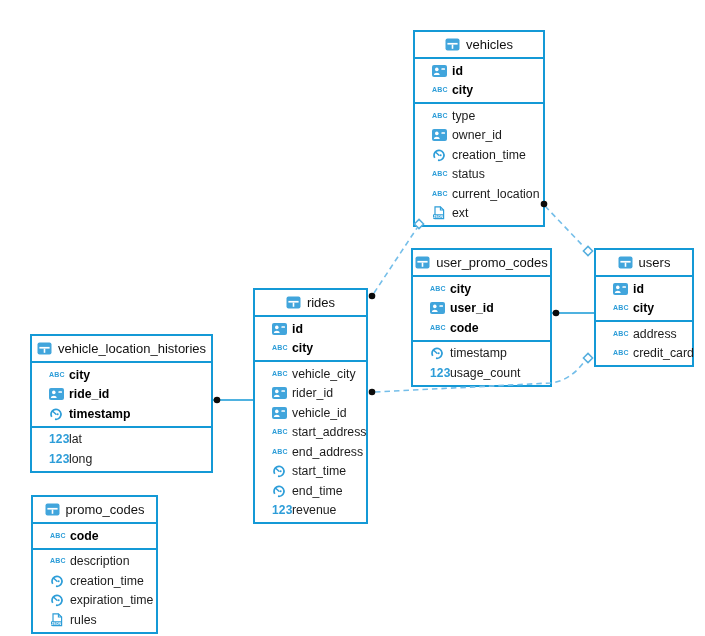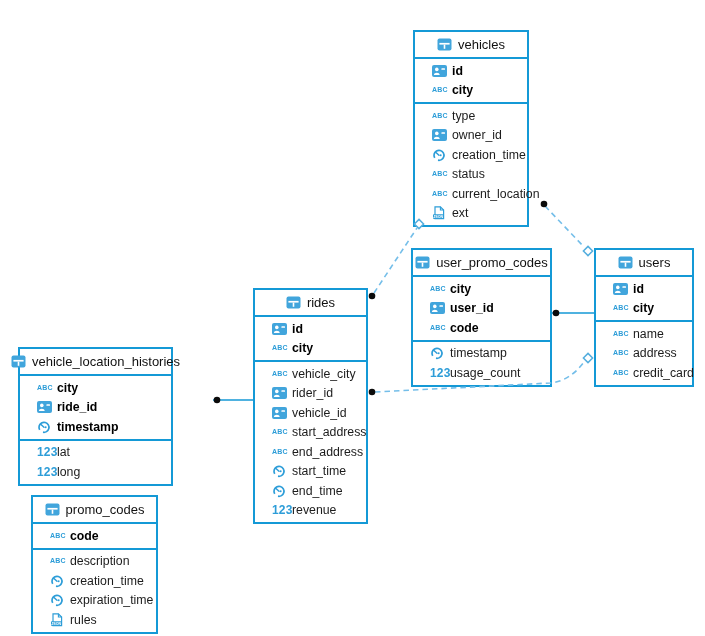--- a/index.html
+++ b/index.html
@@ -66,21 +66,21 @@
         <circle cx="372" cy="296" r="3.3" fill="#0b0b0b" data-interactable="false"></circle>
         <path d="M 419 219.4 L 423.6 224 L 419 228.6 L 414.4 224 Z" fill="#ffffff" stroke="#54aede" stroke-width="1.5" data-interactable="false"></path>
       </g>
       <g data-interactable="true">
         <path d="M375 392 L550 383 Q570 381 584 362" fill="none" stroke="#74bee9" stroke-width="1.6" stroke-dasharray="5.5 4" data-interactable="false"></path>
         <circle cx="372" cy="392" r="3.3" fill="#0b0b0b" data-interactable="false"></circle>
         <path d="M 588 353.4 L 592.6 358 L 588 362.6 L 583.4 358 Z" fill="#ffffff" stroke="#54aede" stroke-width="1.5" data-interactable="false"></path>
       </g>
     </svg>
   <div id="tables-root" data-interactable="false">
-      <div class="db-table" data-interactable="true" style="left: 413px; top: 30px; width: 116px;">
+      <div class="db-table" data-interactable="true" style="left: 413px; top: 30px; width: 132px;">
     <div class="table-header" data-interactable="true">
       <span class="icon-slot" data-interactable="false">
             <svg width="15" height="13" viewBox="0 0 15 13">
               <rect x="0.5" y="0.5" width="14" height="12" rx="2" fill="#41a5dc"></rect>
               <rect x="2.4" y="4.9" width="10.2" height="1.7" fill="#fff"></rect>
               <rect x="6.7" y="6.6" width="1.6" height="4.2" fill="#fff"></rect>
             </svg>
           </span>
       <span class="table-title" data-interactable="false">vehicles</span>
     </div>
@@ -239,26 +239,20 @@
               <span class="glyph-icon">ABC</span>
             </span>
     <span class="col-name" data-interactable="false">city</span>
   </div>
         </div>
     <div class="section cols-section" data-interactable="false">
           <div class="row" data-interactable="true">
     <span class="icon-slot" data-interactable="false">
               <span class="glyph-icon">ABC</span>
             </span>
-    <span class="col-name" data-interactable="false">name</span>
-  </div>
-          <div class="row" data-interactable="true">
-    <span class="icon-slot" data-interactable="false">
-              <span class="glyph-icon">ABC</span>
-            </span>
     <span class="col-name" data-interactable="false">address</span>
   </div>
           <div class="row" data-interactable="true">
     <span class="icon-slot" data-interactable="false">
               <span class="glyph-icon">ABC</span>
             </span>
     <span class="col-name" data-interactable="false">credit_card</span>
   </div>
         </div>
   </div>
@@ -354,21 +348,21 @@
     <span class="col-name" data-interactable="false">end_time</span>
   </div>
           <div class="row" data-interactable="true">
     <span class="icon-slot" data-interactable="false">
               <span class="glyph-icon num">123</span>
             </span>
     <span class="col-name" data-interactable="false">revenue</span>
   </div>
         </div>
   </div>
-      <div class="db-table" data-interactable="true" style="left: 18px; top: 334px; width: 155px; margin-top: 13px;">
+      <div class="db-table" data-interactable="true" style="left: 30px; top: 334px; width: 183px;">
     <div class="table-header" data-interactable="true">
       <span class="icon-slot" data-interactable="false">
             <svg width="15" height="13" viewBox="0 0 15 13">
               <rect x="0.5" y="0.5" width="14" height="12" rx="2" fill="#41a5dc"></rect>
               <rect x="2.4" y="4.9" width="10.2" height="1.7" fill="#fff"></rect>
               <rect x="6.7" y="6.6" width="1.6" height="4.2" fill="#fff"></rect>
             </svg>
           </span>
       <span class="table-title" data-interactable="false">vehicle_location_histories</span>
     </div>

